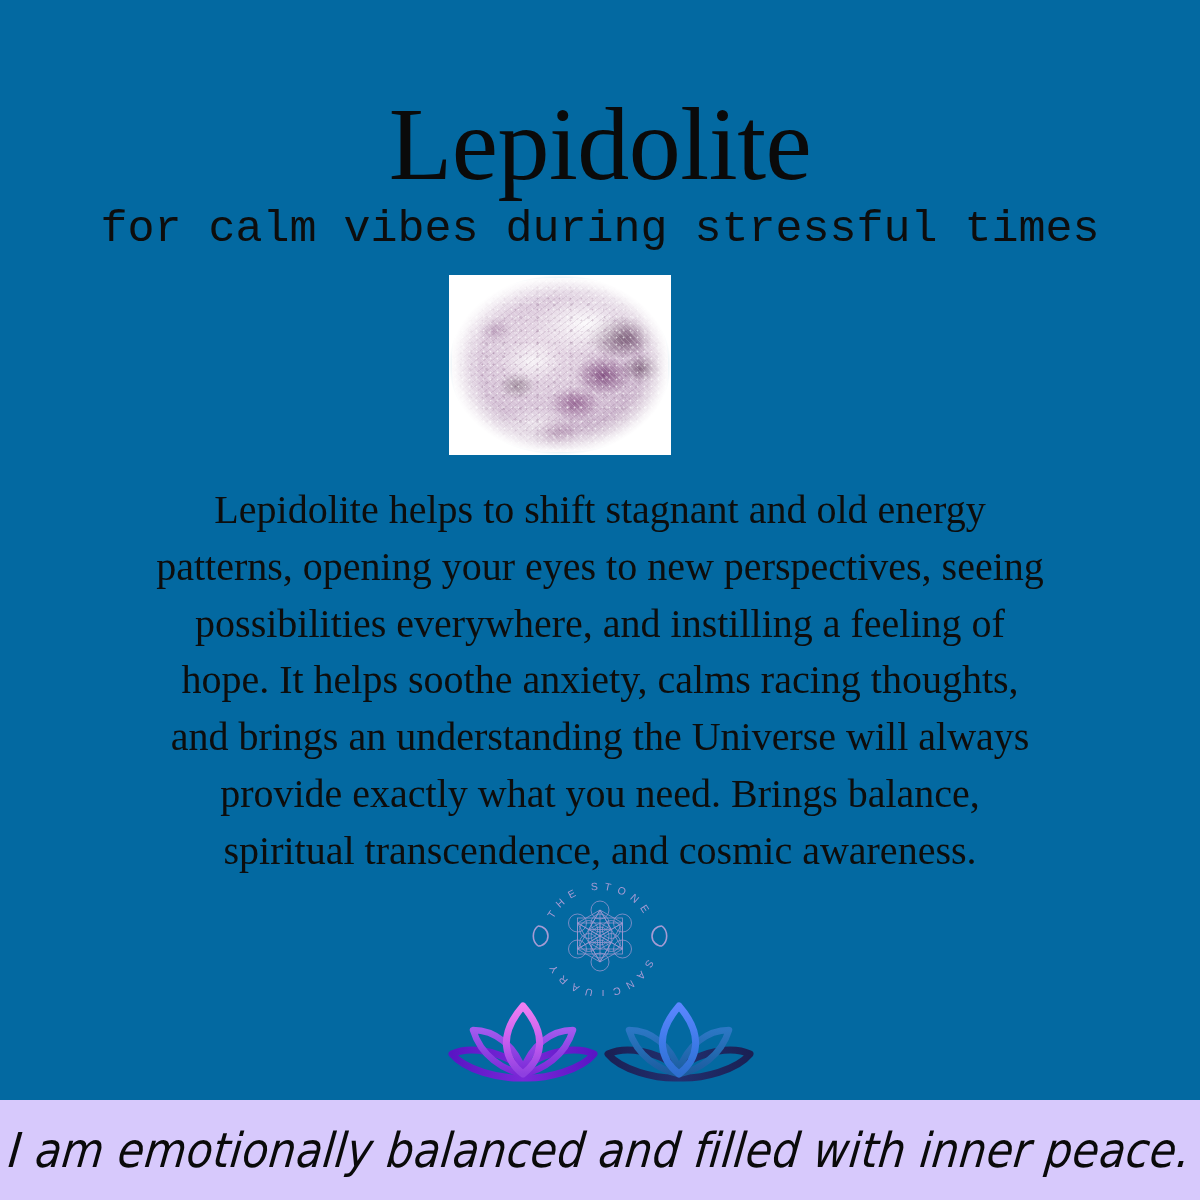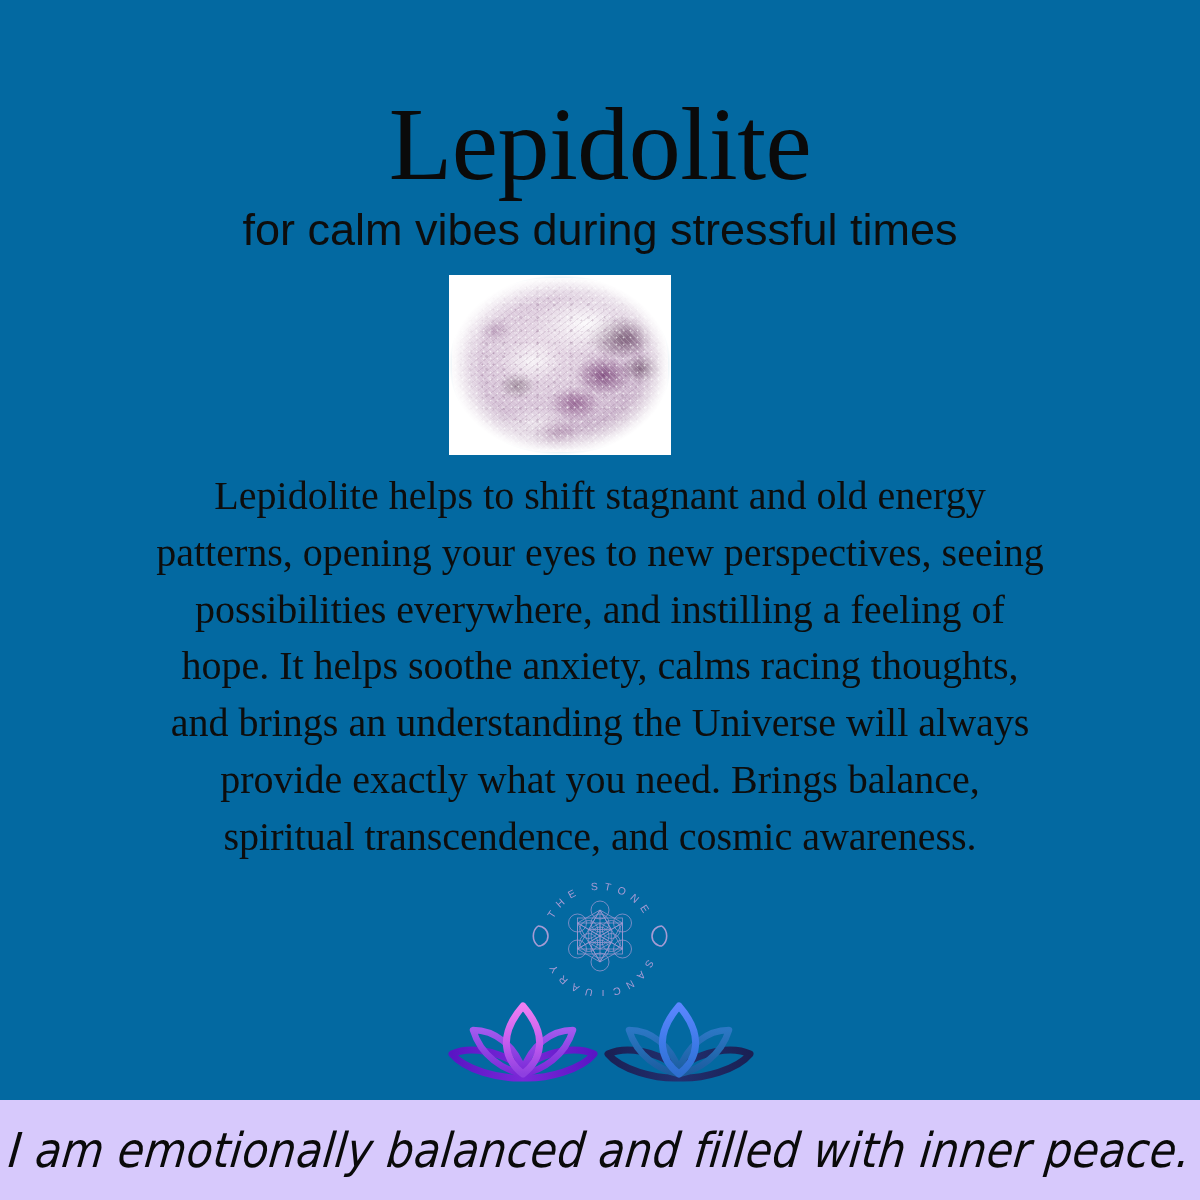--- a/index.html
+++ b/index.html
@@ -26,21 +26,21 @@
   }
   #crystal-title {
     font-family: "Liberation Serif", serif;
     font-size: 104px;
     line-height: 0.92;
     color: #0a0a0a;
     letter-spacing: -0.5px;
     font-weight: 400;
   }
   #crystal-subtitle {
-    font-family: Liberation Sans, sans-serif;
+    font-family: Liberation Mono, monospace;
     font-size: 45px;
     line-height: 1.05;
     color: #0d0d0d;
     margin-top: 14px;
     font-weight: 400;
   }
 
   
   #stone-wrap {
     position: absolute;
@@ -107,21 +107,21 @@
     position: absolute;
     inset: -3px;
     border-radius: inherit;
     background: radial-gradient(ellipse 50% 50% at 50% 50%, rgba(255,255,255,0) 72%, rgba(255,255,255,0.85) 94%, #ffffff 100%);
     pointer-events: none;
   }
 
   
   #body-copy {
     position: absolute;
-    top: 468px;
+    top: 482px;
     left: 90px;
     width: 1020px;
     text-align: center;
     font-family: "Liberation Serif", serif;
     font-size: 40px;
     line-height: 1.42;
     color: #0d0d0d;
     white-space: pre-line;
   }
 

